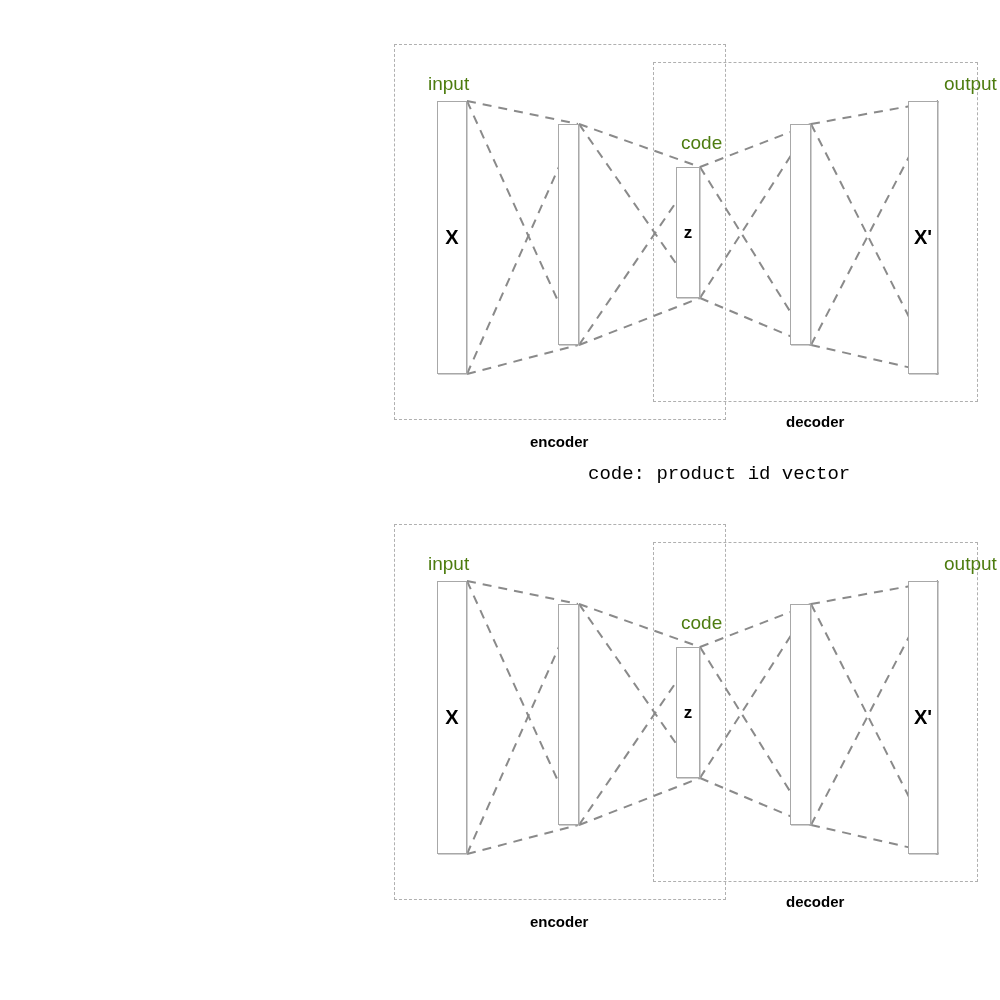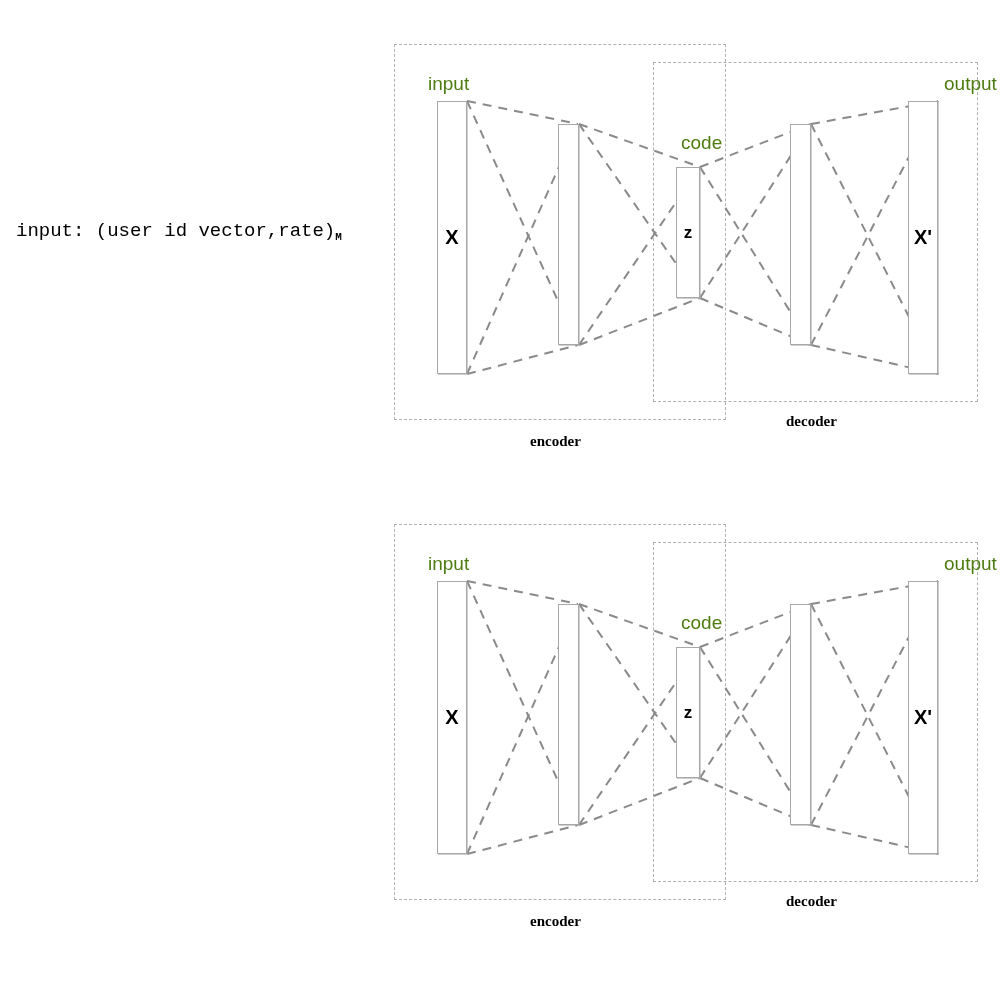--- a/index.html
+++ b/index.html
@@ -83,21 +83,21 @@
     white-space: nowrap;
     line-height: 1;
   }
   .tag-input  { left: 428px; top: 74px; }
   .tag-code   { left: 681px; top: 133px; }
   .tag-output { left: 944px; top: 74px; }
 
   
   .group-label {
     position: absolute;
-    font-family: Liberation Serif, serif;
+    font-family: Liberation Sans, sans-serif;
     font-size: 15px;
     font-weight: bold;
     color: #000000;
     white-space: nowrap;
     line-height: 1;
   }
   .label-encoder { left: 530px; top: 434px; }
   .label-decoder { left: 786px; top: 414px; }
 
   
@@ -181,22 +181,22 @@
       <div class="bar-label" style="top:56px; font-size:17px">z</div>
     </div>
     <div class="bar bar-h2"></div>
     <div class="bar bar-output">
       <div class="bar-label" style="top:125px">X'</div>
     </div>
 
     <div class="group-label label-encoder">encoder</div>
     <div class="group-label label-decoder">decoder</div>
 
-    <div class="mono-caption caption-left-1"><span>input: (user id vector,rate)</span><sub>M</sub></div>
-
+
+    <div class="mono-caption caption-code-1">code: product id vector</div>
   </div>
 
   <div class="diagram" id="diagram-2">
 
     <div class="group-box encoder-box"></div>
     <div class="group-box decoder-box"></div>
 
     <svg class="connectors" viewBox="0 0 1000 480">
       <path d="M 467 101 L 578 124"></path>
       <path d="M 467 101 L 578 345"></path>

